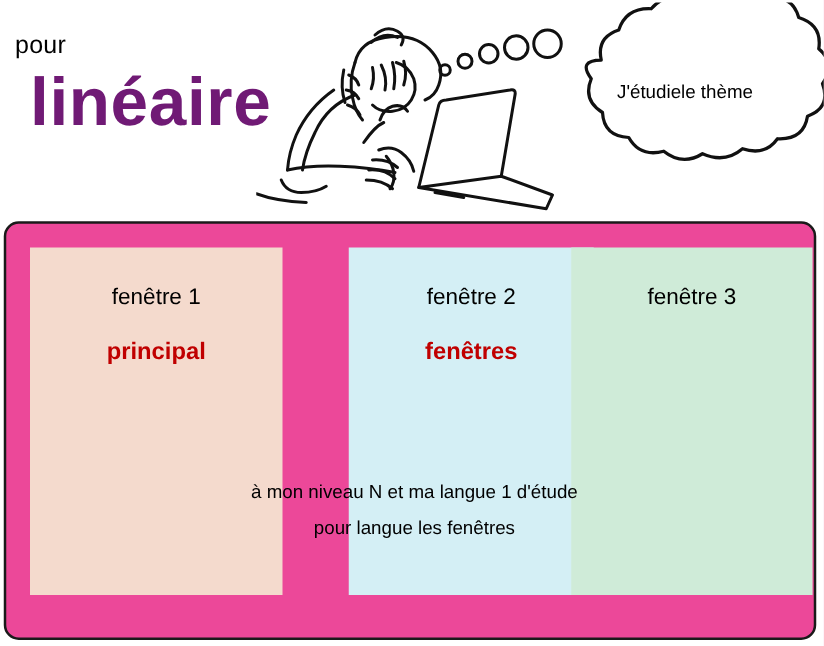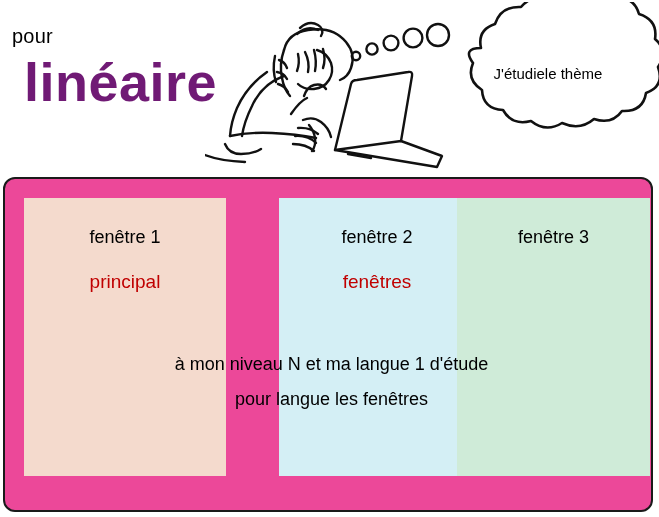--- a/index.html
+++ b/index.html
@@ -111,32 +111,32 @@
     color: #000000;
   }
   .panel-label.row-top  { top: 29px; }
   .panel-value {
     position: absolute;
     left: 0;
     width: 100%;
     text-align: center;
     top: 73px;
     font-size: 19px;
-    font-weight: normal;
+    font-weight: bold;
     color: #C00000;
   }
 
   
   #footer-note {
     position: absolute;
     left: 19px;
-    top: 168px;
+    top: 200px;
     width: 615px;
     text-align: center;
-    font-size: 18px;
+    font-size: 15px;
     line-height: 1.95;
     color: #000000;
     pointer-events: none;
   }
   #footer-note div { white-space: nowrap; }
 </style>
 </head>
 <body>
 
 <div id="header">

